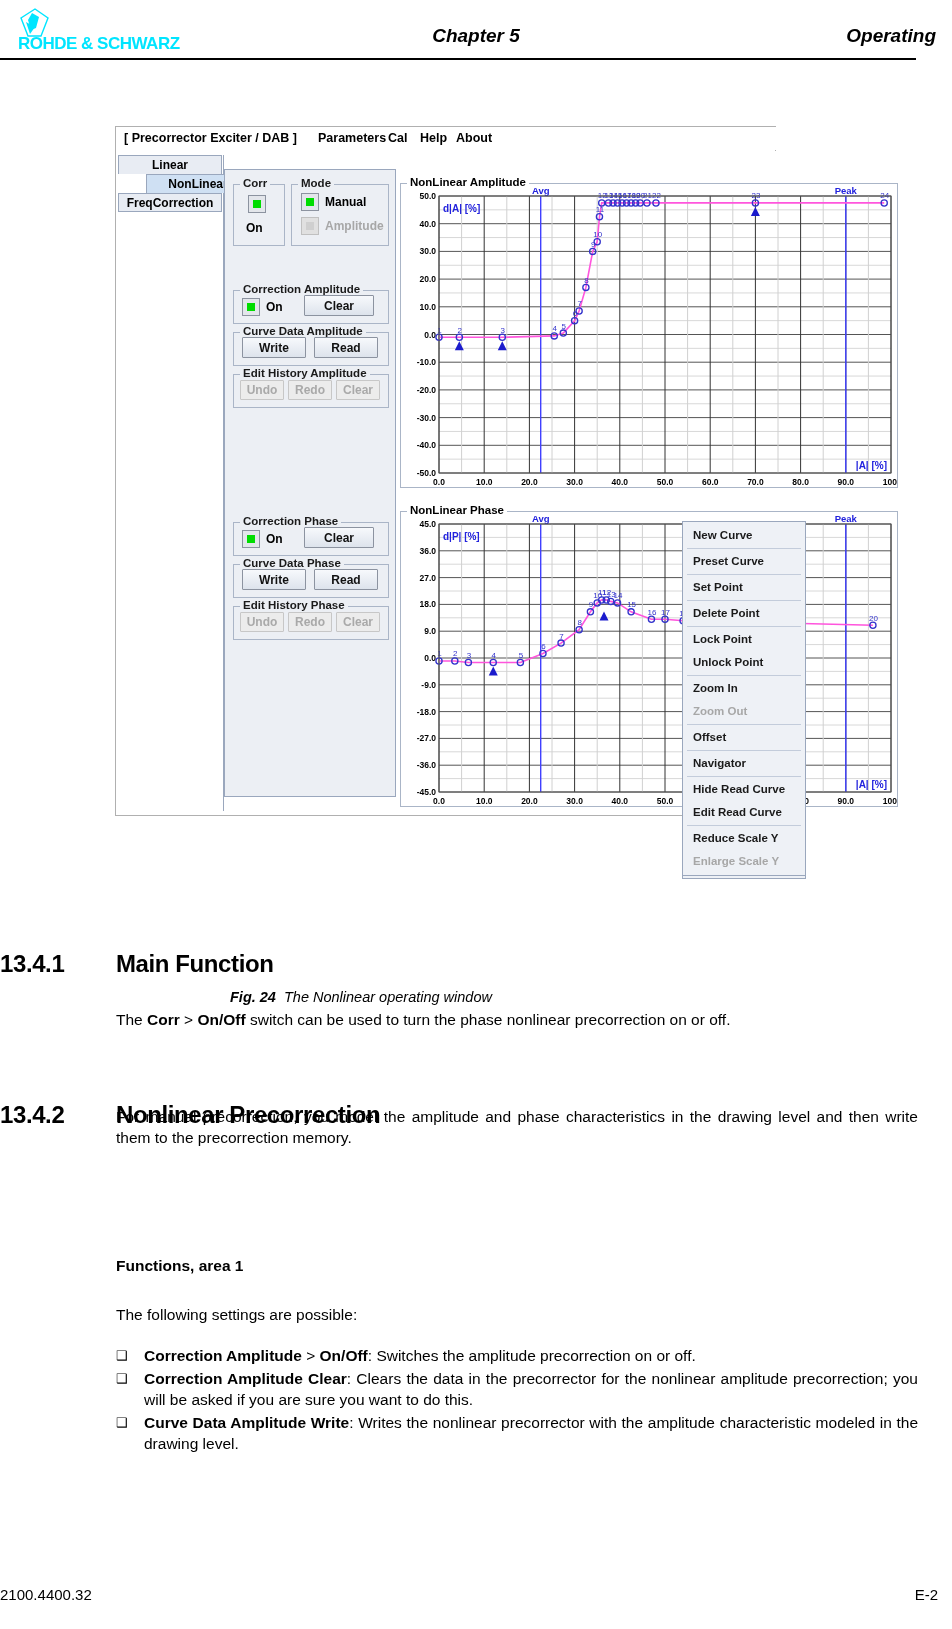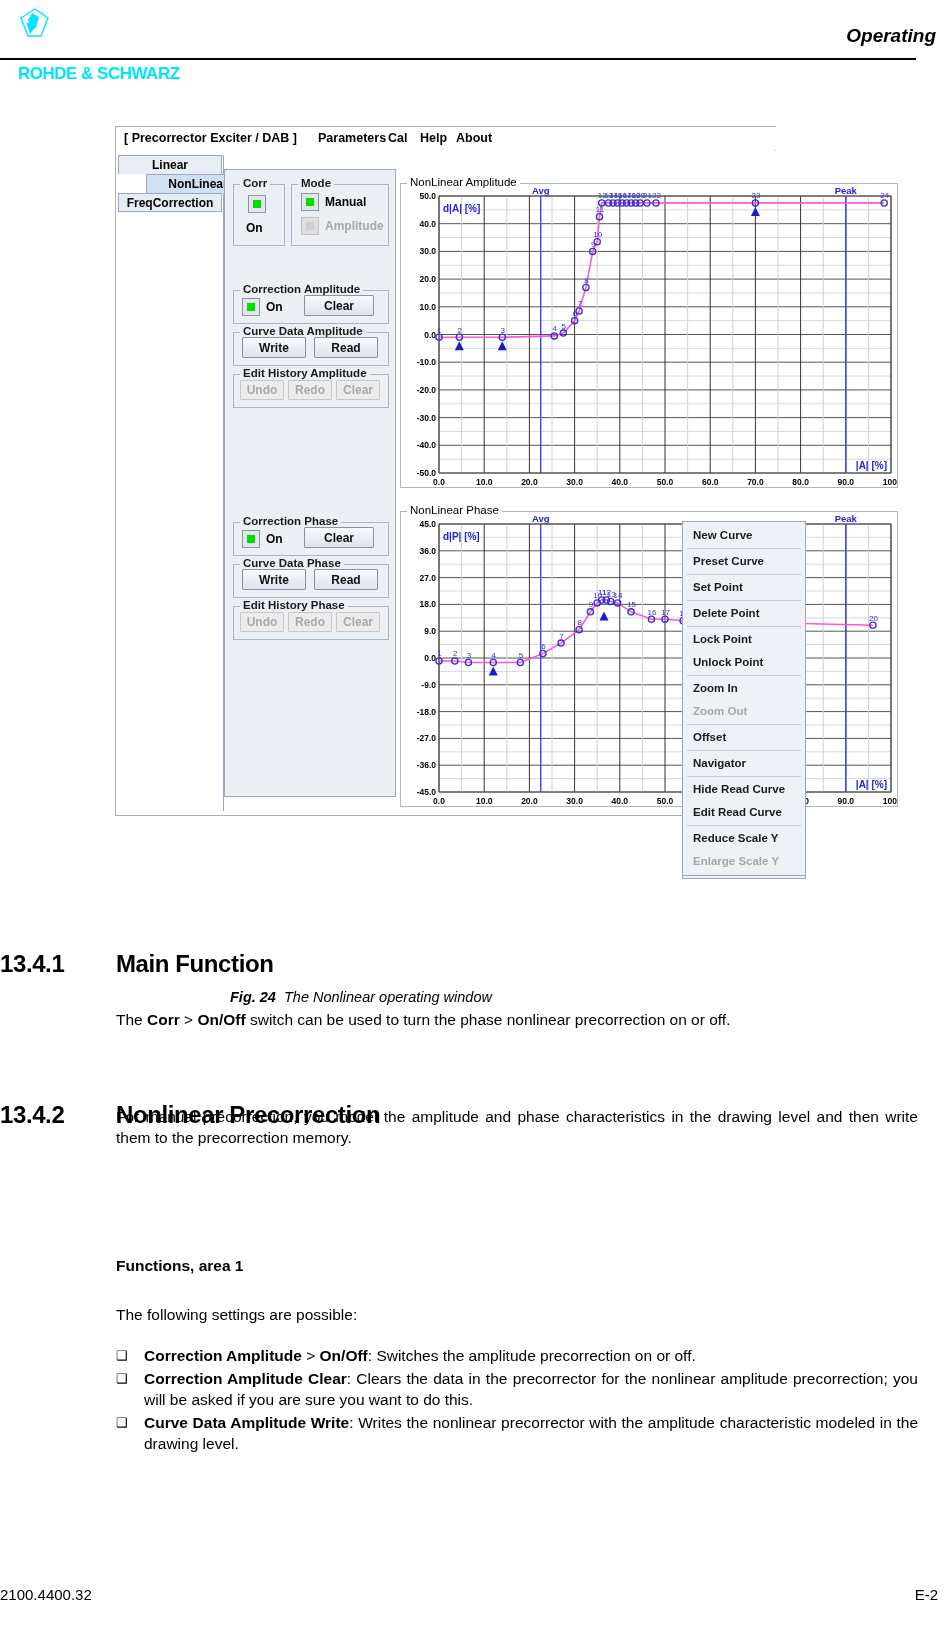--- a/index.html
+++ b/index.html
@@ -3,21 +3,21 @@
 <meta charset="utf-8">
 <style>
   html,body{margin:0;padding:0;background:#ffffff;}
   body{width:952px;height:1629px;position:relative;font-family:"Liberation Sans",sans-serif;color:#000;}
 
   
   #page-header{position:absolute;left:0;top:0;width:952px;height:62px;}
   #rs-logo{position:absolute;left:18px;top:8px;width:210px;height:44px;}
   #rs-logo .rs-mark{position:absolute;left:0;top:0;width:34px;height:32px;}
   #rs-logo .rs-name{position:absolute;left:0;top:26px;font-size:17px;font-weight:bold;color:#00e5ff;
-     letter-spacing:-0.5px;font-family:"Liberation Sans",sans-serif;white-space:nowrap;margin-top:30px;}
+     letter-spacing:-0.5px;font-family:"Liberation Sans",sans-serif;white-space:nowrap;}
   #hdr-chapter{position:absolute;left:0;top:25px;width:952px;text-align:center;font-size:19px;
      font-style:italic;font-weight:bold;}
   #hdr-right{position:absolute;right:16px;top:25px;font-size:19px;font-style:italic;font-weight:bold;}
   #hdr-rule{position:absolute;left:0;top:58px;width:916px;height:2px;background:#000;}
 
   
   #figure{position:absolute;left:115px;top:126px;width:790px;height:720px;}
 
   
   #applet{position:absolute;left:0;top:0;width:661px;height:690px;background:#ffffff;
@@ -102,21 +102,21 @@
   #g-cdp .b2{position:absolute;left:80px;top:4px;width:64px;height:21px;}
   
   #g-ehp{left:8px;top:436px;width:156px;height:34px;}
   #g-ehp .b1{position:absolute;left:6px;top:5px;width:44px;height:20px;}
   #g-ehp .b2{position:absolute;left:54px;top:5px;width:44px;height:20px;}
   #g-ehp .b3{position:absolute;left:102px;top:5px;width:44px;height:20px;}
 
   
   .chartbox{position:absolute;border:1px solid #aab5c7;background:#ffffff;box-sizing:border-box;}
   .chartbox > .lg{position:absolute;left:6px;top:-8px;background:#ffffff;padding:0 3px;
-      font-size:11.5px;font-weight:normal;}
+      font-size:11.5px;font-weight:bold;}
   #chart-amp{left:284px;top:32px;width:498px;height:305px;}
   #chart-ph{left:284px;top:360px;width:498px;height:296px;}
   .plotsvg{position:absolute;left:0;top:0;}
 
   
   #ctxmenu{position:absolute;left:566px;top:370px;width:124px;background:#eef1f6;
      border:1px solid #9aa7bd;box-sizing:border-box;z-index:40;padding:2px 0;}
   .mitem{height:23px;line-height:23px;padding-left:10px;font-size:11.5px;font-weight:bold;color:#1a1a1a;
      white-space:nowrap;}
   .mitem.dis{color:#a7a7a7;}
@@ -155,20 +155,21 @@
 
 <div id="page-header">
   <div id="rs-logo">
     <svg class="rs-mark" viewBox="0 0 34 32">
       <path d="M17 1 L30 10 L23 28 L10 28 L3 10 Z" fill="none" stroke="#00e5ff" stroke-width="1.4"></path>
       <path d="M14 5 L21 9 L18 20 L13 22 L10 12 Z" fill="#00e5ff"></path>
       <path d="M8 14 L17 19 L12 26 Z" fill="#00e5ff"></path>
     </svg>
     <div class="rs-name">ROHDE &amp; SCHWARZ</div>
   </div>
+  <div id="hdr-chapter">Chapter 5</div>
   <div id="hdr-right">Operating</div>
   <div id="hdr-rule"></div>
 </div>
 
 <div id="figure">
 
   <div id="applet">
 
     <div id="menubar">
       <span class="mi title">[ Precorrector Exciter / DAB ]</span>

